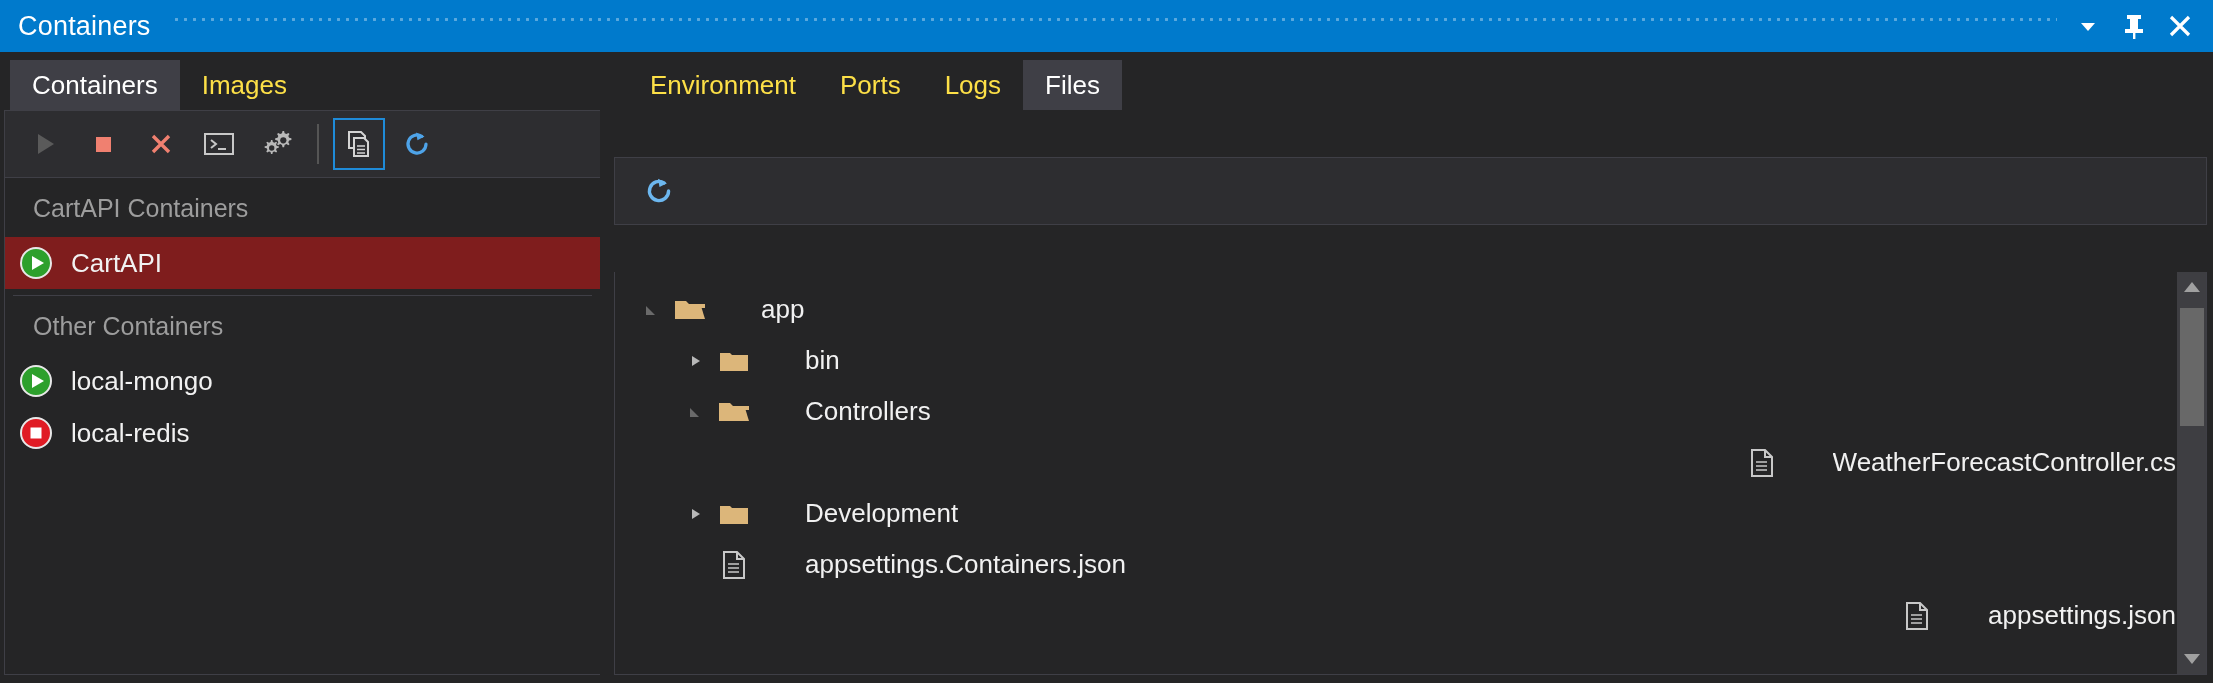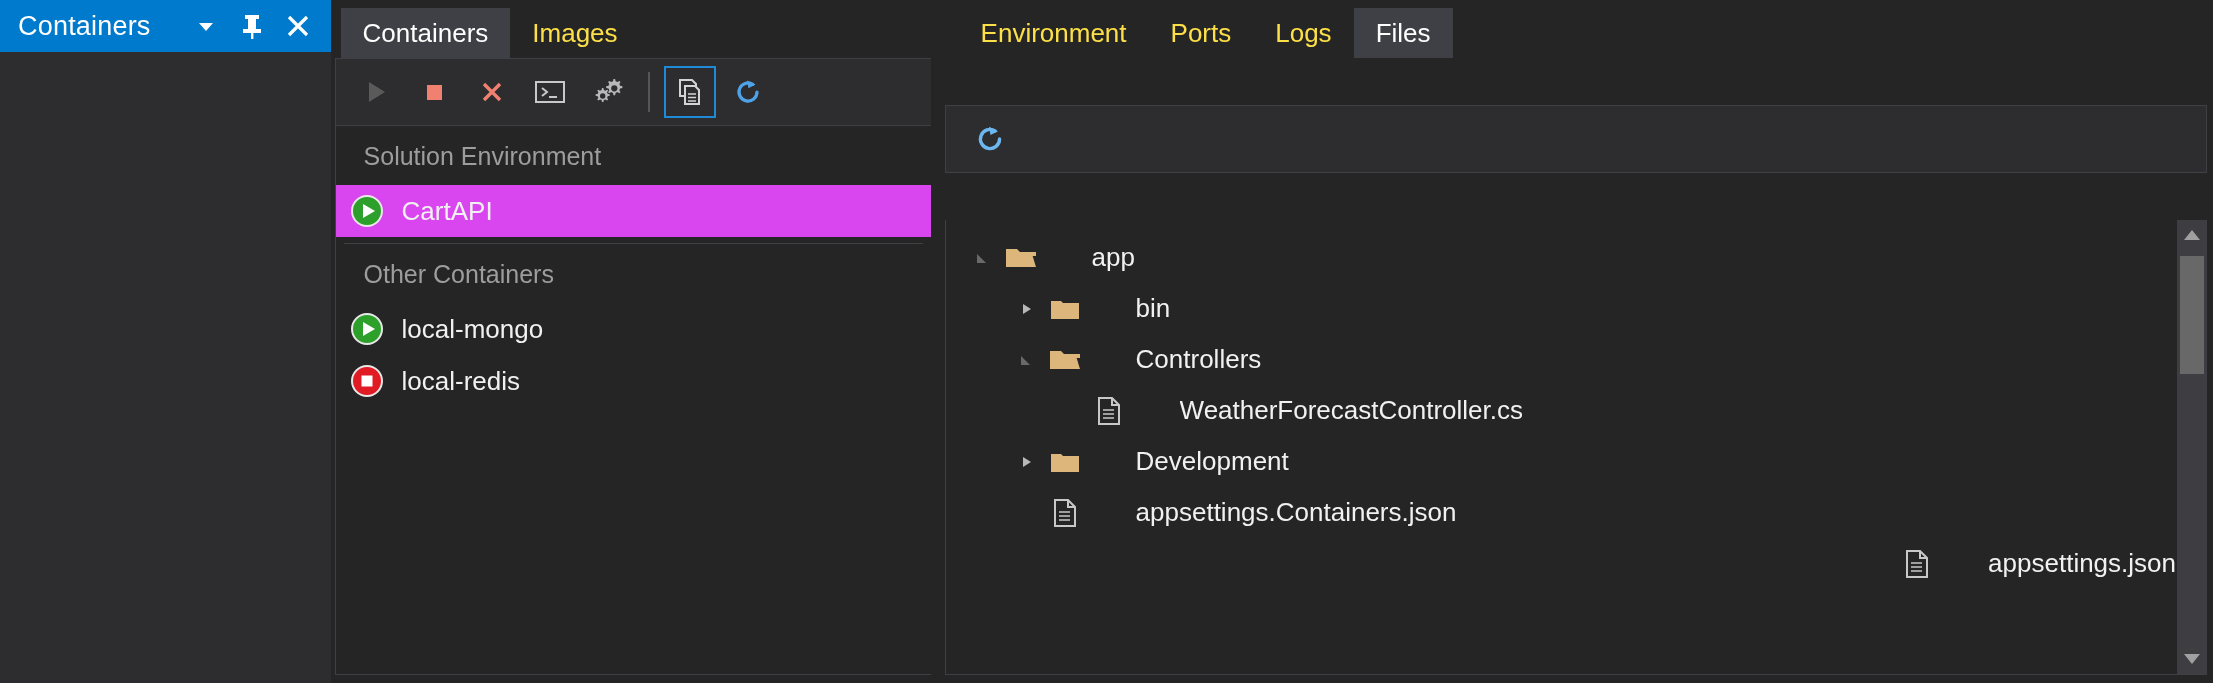--- a/index.html
+++ b/index.html
@@ -7,21 +7,21 @@
     width: 2213px; height: 683px;
     background: #252526;
     font-family: "Liberation Sans", sans-serif;
     overflow: hidden;
   }
 
   
   .window {
     width: 2213px; height: 683px;
     background: #2d2d30;
-    display: flex; flex-direction: row;
+    display: flex; flex-direction: column;
     position: relative;
   }
 
   
   .titlebar {
     height: 52px;
     background: #007acc;
     display: flex; align-items: center;
     padding: 0 0 0 18px;
     flex: 0 0 52px;
@@ -144,21 +144,21 @@
   .list-row {
     height: 52px;
     display: flex; align-items: center;
     padding-left: 14px;
     gap: 18px;
     cursor: pointer;
     color: #f1f1f1;
     font-size: 26px;
     white-space: nowrap;
   }
-  .list-row.selected { background: #d946ef; }
+  .list-row.selected { background: #7f1d1d; }
   .status-ico { width: 34px; height: 34px; flex: 0 0 34px; }
 
   
   .splitter {
     width: 14px; flex: 0 0 14px;
     background: #252526;
   }
 
   
   .right-pane {
@@ -309,21 +309,21 @@
         </div>
         <div class="tb-btn">
           <svg width="32" height="32" viewBox="0 0 32 32">
             <path d="M25 16 a9 9 0 1 1 -4.2 -7.6" stroke="#4ea3e8" stroke-width="3.2" fill="none" stroke-linecap="round"></path>
             <path d="M15 4.5 L23.5 8.6 L16.5 12.2 Z" fill="#4ea3e8"></path>
           </svg>
         </div>
       </div>
 
       <div class="list-area">
-        <div class="group-header">Solution Environment</div>
+        <div class="group-header">CartAPI Containers</div>
         <div class="list-row selected">
           <svg class="status-ico" viewBox="0 0 34 34">
             <circle cx="17" cy="17" r="15" fill="#2da02c" stroke="#e8e8e8" stroke-width="2"></circle>
             <path d="M13 10 L25 17 L13 24 Z" fill="#ffffff"></path>
           </svg>
           <span>CartAPI</span>
         </div>
         <div class="group-sep"></div>
         <div class="group-header">Other Containers</div>
         <div class="list-row">
@@ -411,21 +411,21 @@
             </span>
             <span class="node-icon">
               <svg width="32" height="26" viewBox="0 0 32 26">
                 <path d="M1 4 h11 l3 3 h16 v4 h-30 z" fill="#dcb67a"></path>
                 <path d="M1 9 h26 l4 13 h-30 z" fill="#dcb67a"></path>
               </svg>
             </span>
             <span class="node-label">Controllers</span>
           </div>
 
-          <div class="tree-row" style="padding-left:102px;">
+          <div class="tree-row" style="padding-left:102px;justify-content:flex-end;">
             <span class="twisty"></span>
             <span class="node-icon">
               <svg width="26" height="30" viewBox="0 0 26 30">
                 <path d="M3 2 h13 l7 7 v19 h-20 z" fill="none" stroke="#c8c8c8" stroke-width="2"></path>
                 <path d="M16 2 v7 h7" fill="none" stroke="#c8c8c8" stroke-width="2"></path>
                 <path d="M7 14 h11 M7 18 h11 M7 22 h11" stroke="#c8c8c8" stroke-width="1.6"></path>
               </svg>
             </span>
             <span class="node-label">WeatherForecastController.cs</span>
           </div>

